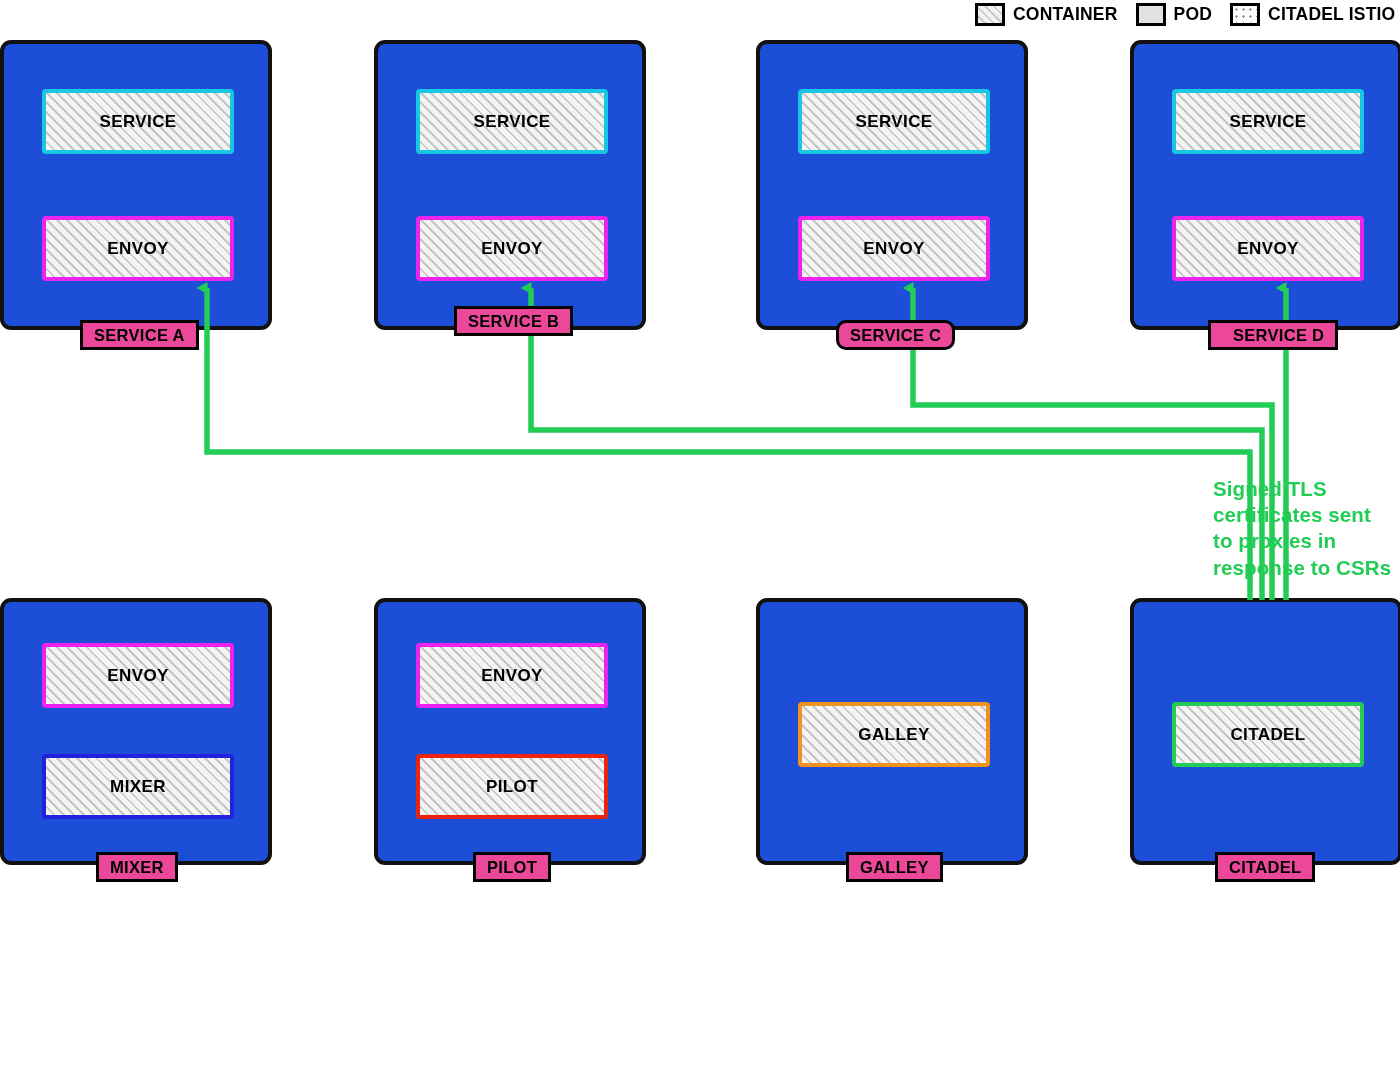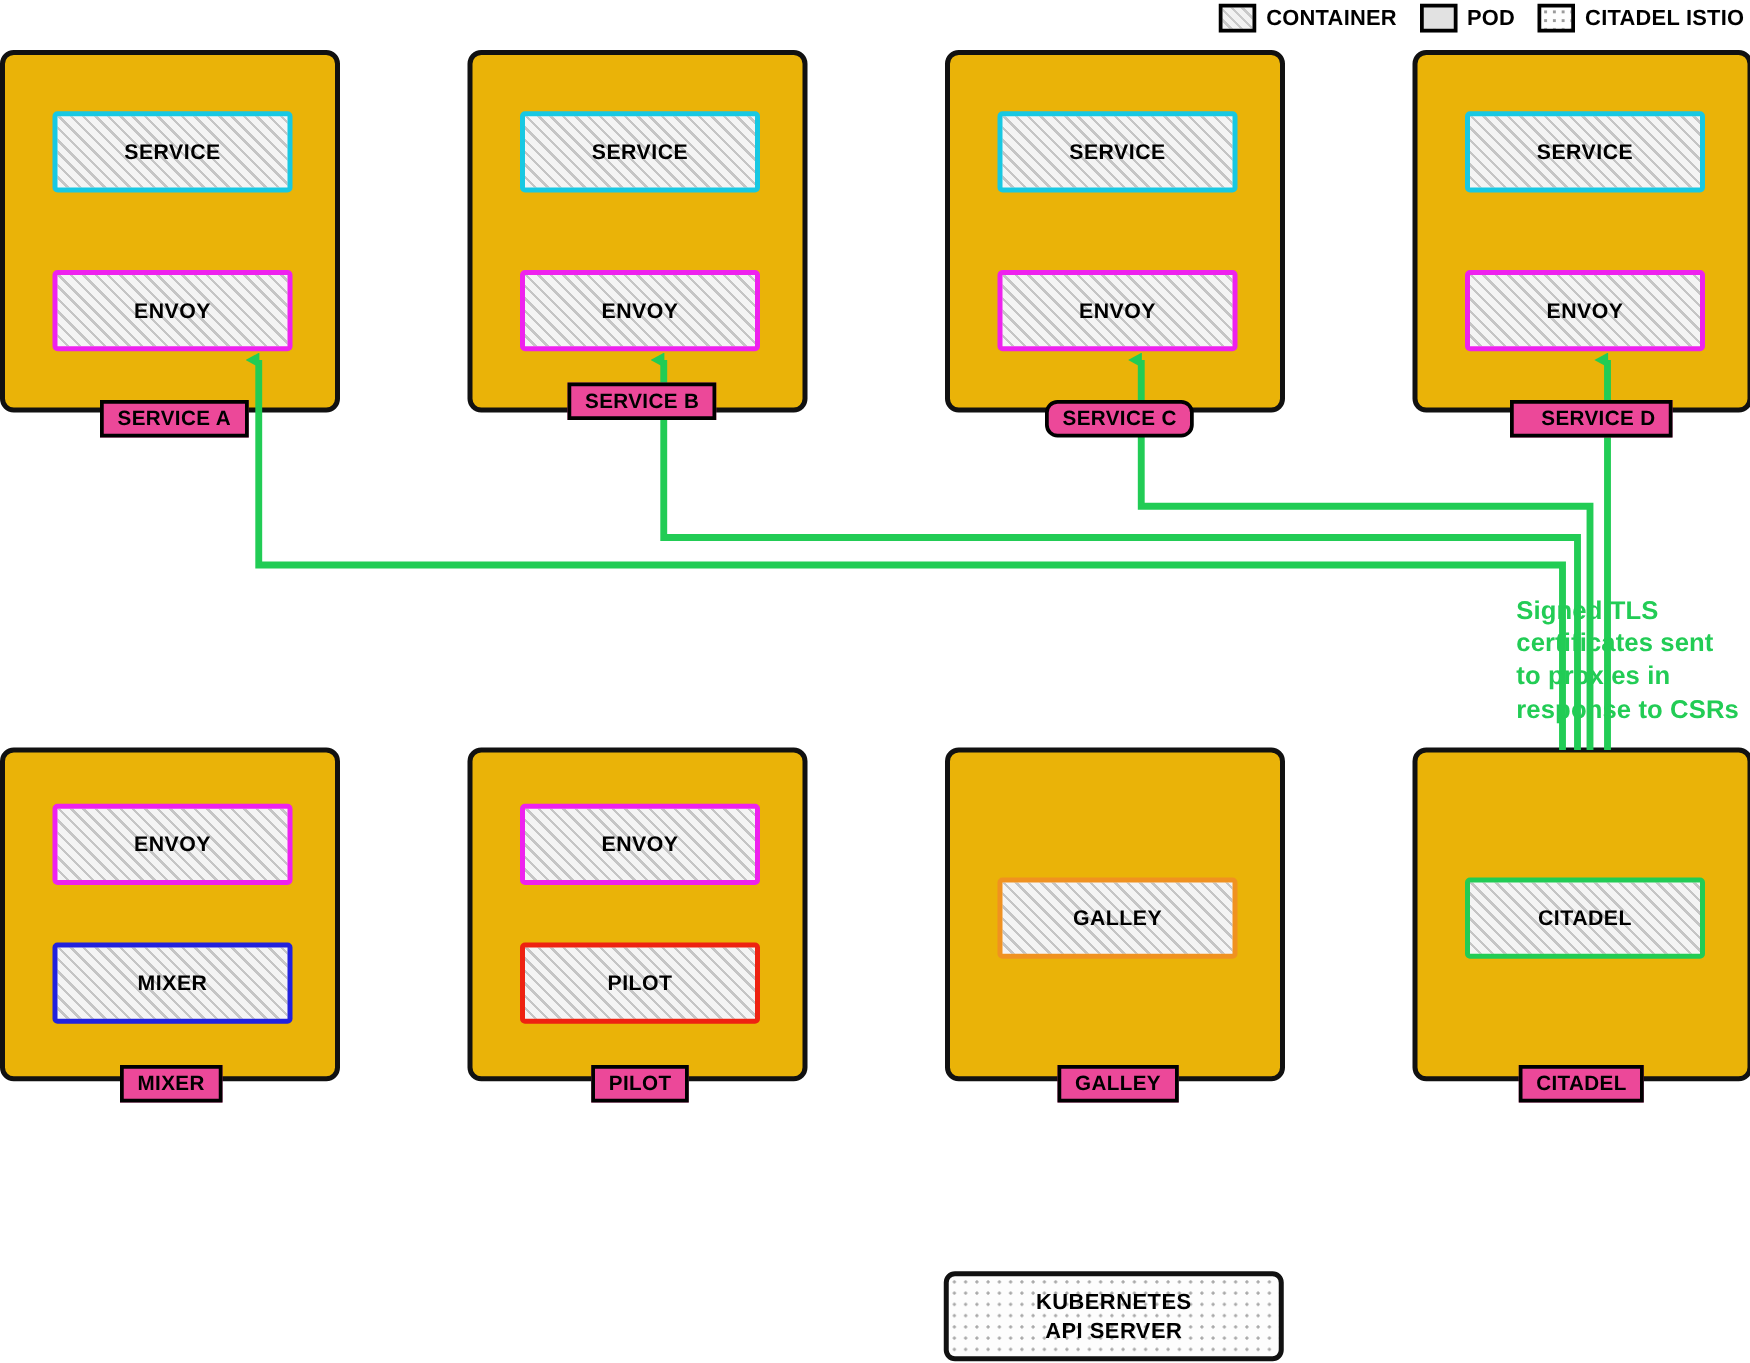--- a/index.html
+++ b/index.html
@@ -12,21 +12,21 @@
   .swatch{width:30px;height:23px;border:3px solid #000;box-sizing:border-box;margin-right:8px;}
   .sw-container{background-color:#f2f2f2;
     background-image:repeating-linear-gradient(45deg,transparent 0 4px,#c9c9c9 4px 6px);}
   .sw-pod{background:#e2e2e2;}
   .sw-outside{background-color:#fdfdfd;
     background-image:radial-gradient(#9a9a9a 1.1px,transparent 1.2px);
     background-size:7px 7px;}
   .legend-label{font-size:17.5px;font-weight:bold;letter-spacing:.2px;color:#000;white-space:nowrap;}
 
   
-  .pod{position:absolute;background:#eab308;border:4px solid #111;border-radius:11px;box-sizing:border-box;}
+  .pod{position:absolute;background:#1d4ed8;border:4px solid #111;border-radius:11px;box-sizing:border-box;}
   .pod-tab{position:absolute;background:#ec4899;border:3px solid #000;box-sizing:border-box;
     height:30px;display:flex;align-items:center;justify-content:center;padding:0 11px;
     font-size:16.5px;font-weight:bold;letter-spacing:.3px;color:#000;white-space:nowrap;z-index:6;}
 
   
   .cont{position:absolute;box-sizing:border-box;border-width:4px;border-style:solid;border-radius:4px;
     display:flex;align-items:center;justify-content:center;
     background-color:#f4f4f4;
     background-image:repeating-linear-gradient(45deg,rgba(0,0,0,0) 0 5px,rgba(140,140,140,.45) 5px 7px);
     font-size:17px;font-weight:bold;letter-spacing:.4px;color:#000;z-index:4;}
@@ -127,18 +127,14 @@
   <div class="pod" style="left:756px;top:598px;width:272px;height:267px;">
     <div class="cont" style="left:38px;top:100px;width:192px;height:65px;border-color:#F09220;">GALLEY</div>
   </div>
   <div class="pod-tab" style="left:846px;top:852px;">GALLEY</div>
 
   <div class="pod" style="left:1130px;top:598px;width:272px;height:267px;">
     <div class="cont" style="left:38px;top:100px;width:192px;height:65px;border-color:#22CC55;">CITADEL</div>
   </div>
   <div class="pod-tab" style="left:1215px;top:852px;">CITADEL</div>
 
-  <div class="outside" style="left:755px;top:1017px;width:272px;height:72px;">
-    <span>KUBERNETES</span>
-    <span>API SERVER</span>
-  </div>
 
 </div>
 
 </body></html>

